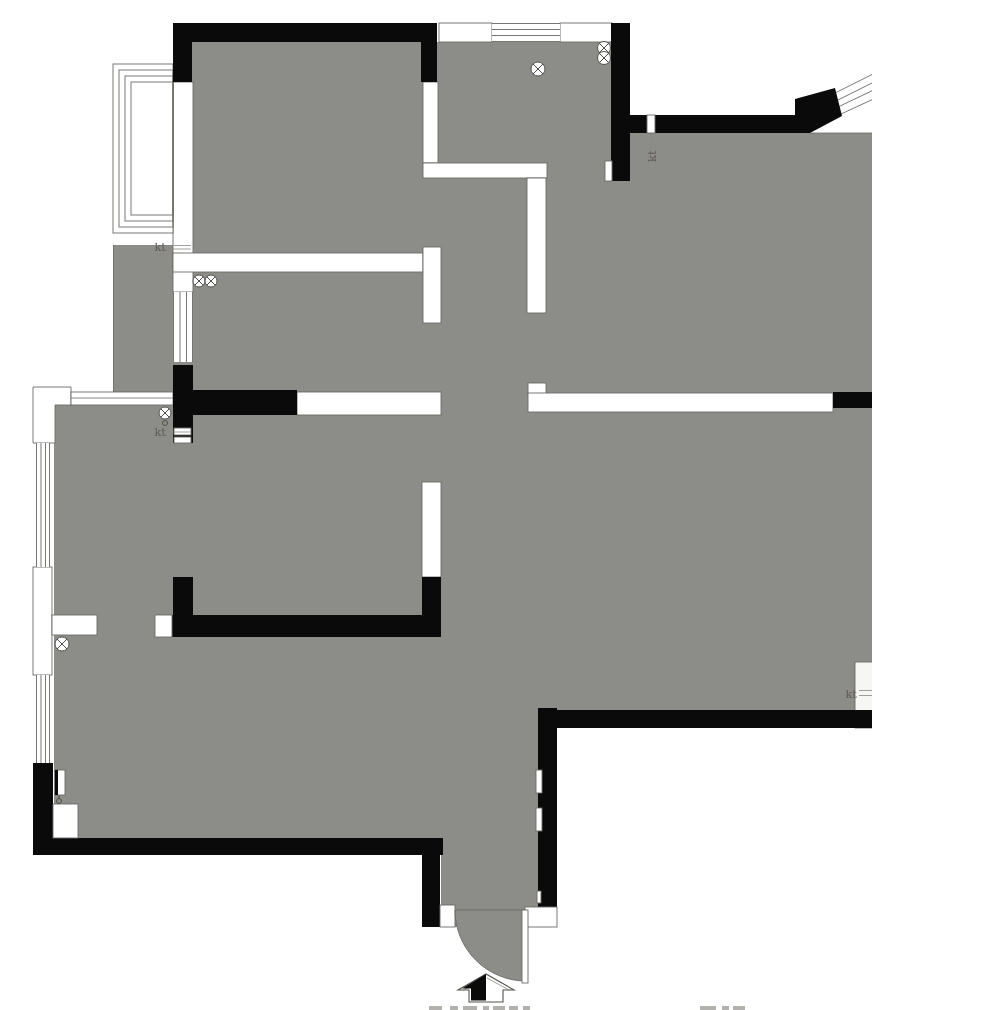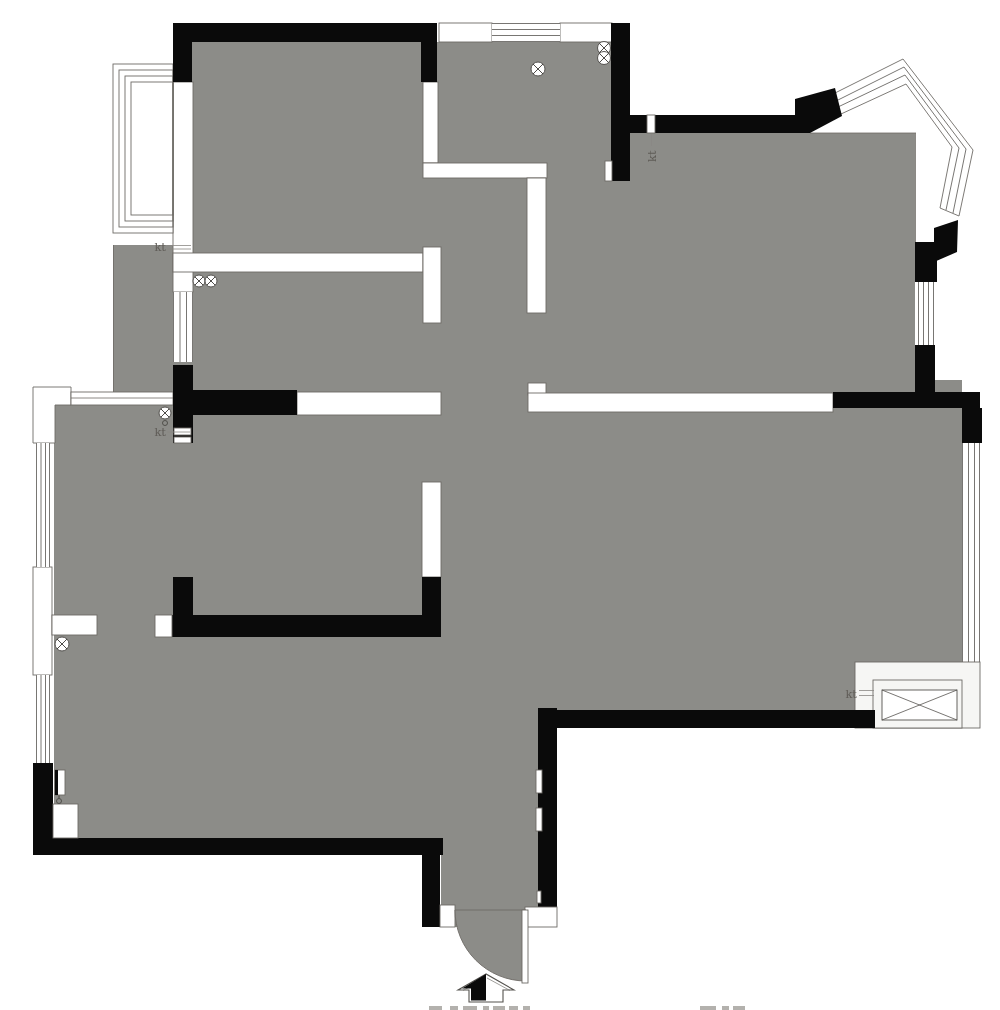--- a/index.html
+++ b/index.html
@@ -1,16 +1,16 @@
 <!DOCTYPE html>
 <html><head>
 <meta charset="utf-8">
 <style>
   html,body{margin:0;padding:0;background:#ffffff;}
-  .plan-canvas{position:relative;width:1000px;height:1010px;background:#ffffff;overflow:hidden;}
+  .plan-canvas{position:relative;width:872px;height:1010px;background:#ffffff;overflow:hidden;}
   svg{display:block;}
   .floor{fill:#8c8c88;}
   .wwall{fill:#ffffff;stroke:#6e6b66;stroke-width:0.9;}
   .blk{fill:#0a0a0a;}
   .winbg{fill:#ffffff;}
   .winline{stroke:#55534f;stroke-width:0.8;fill:none;}
   .hair{stroke:#6e6b66;stroke-width:0.8;fill:none;}
   .nest{fill:none;stroke:#6e6b66;stroke-width:0.9;}
   .plat{fill:#f6f6f4;stroke:#6e6b66;stroke-width:0.9;}
   .crossbox{fill:#ffffff;stroke:#55534f;stroke-width:0.9;}

